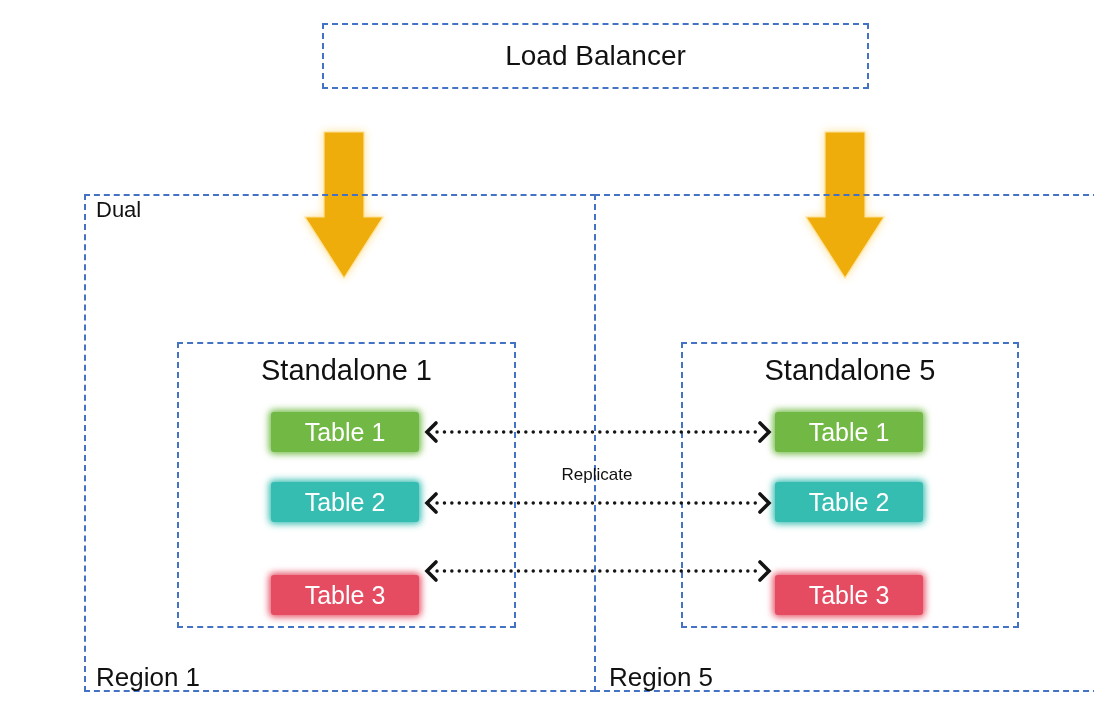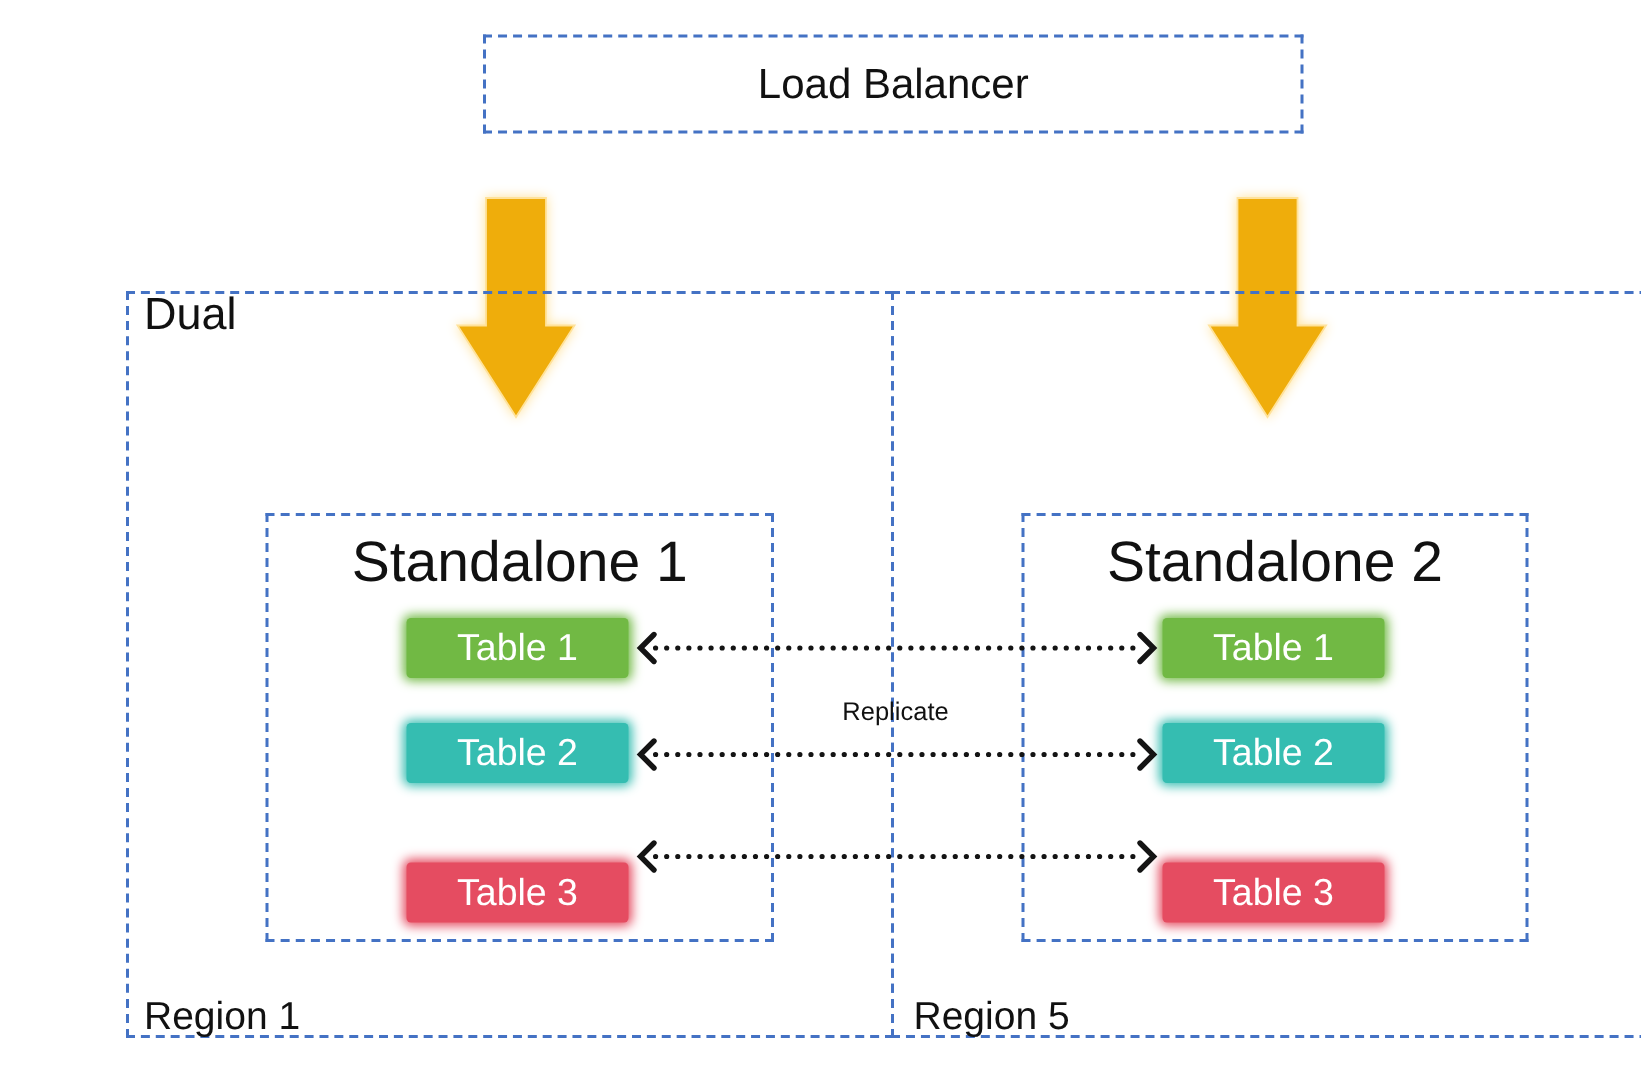--- a/index.html
+++ b/index.html
@@ -23,26 +23,26 @@
     left: 283px; top: 23px; width: 547px; height: 66px;
     display: flex; align-items: center; justify-content: center;
   }
   .lb-label { font-size: 28px; }
   .region1 { left: 45px;  top: 194px; width: 512px; height: 498px; }
   .region2 { left: 555px; top: 194px; width: 515px; height: 498px; }
   .standalone1 { left: 138px; top: 342px; width: 339px; height: 286px; }
   .standalone2 { left: 642px; top: 342px; width: 338px; height: 286px; }
   .standalone-title {
     text-align: center;
-    font-size: 38px;
+    font-size: 29px;
     padding-top: 10px;
   }
   .dual-label {
     position: absolute; left: 57px; top: 196px;
-    font-size: 30px; line-height: 28px;
+    font-size: 22px; line-height: 28px;
   }
   .region-label { position: absolute; font-size: 26px; }
   .region-label.r1 { left: 57px;  top: 662px; }
   .region-label.r2 { left: 570px; top: 662px; }
   .chip {
     position: absolute;
     width: 148px; height: 40px;
     display: flex; align-items: center; justify-content: center;
     color: #ffffff; font-size: 25px;
     border-radius: 3px;
@@ -111,21 +111,21 @@
     <div>Dual</div>
   </div>
 
   <div class="region-label r1">Region 1</div>
   <div class="region-label r2">Region 5</div>
 
   <div class="dashed-box standalone1">
     <div class="standalone-title">Standalone 1</div>
   </div>
   <div class="dashed-box standalone2">
-    <div class="standalone-title">Standalone 2</div>
+    <div class="standalone-title">Standalone 5</div>
   </div>
 
   <div class="chip green col-left row1">Table 1</div>
   <div class="chip teal col-left row2">Table 2</div>
   <div class="chip red col-left row3">Table 3</div>
 
   <div class="chip green col-right row1">Table 1</div>
   <div class="chip teal col-right row2">Table 2</div>
   <div class="chip red col-right row3">Table 3</div>
 

